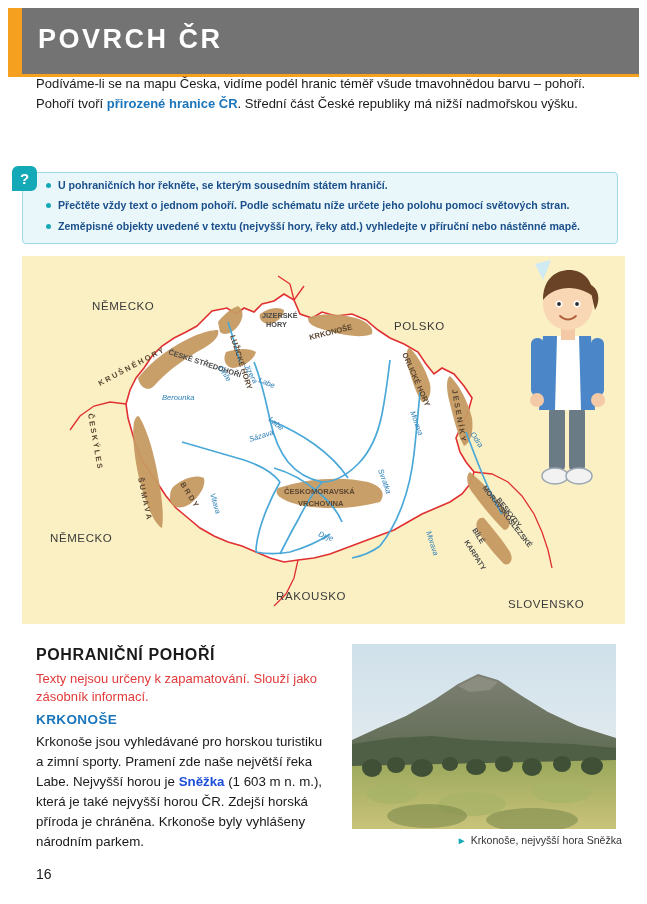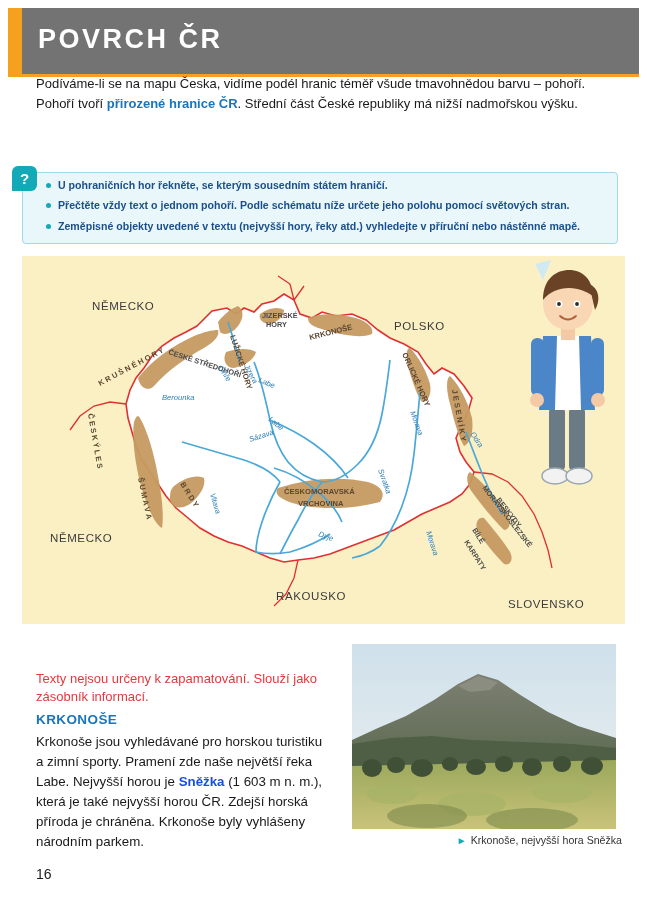--- a/index.html
+++ b/index.html
@@ -362,20 +362,21 @@
 
       <circle cx="38" cy="46" r="3.4" fill="#ffffff"></circle>
       <circle cx="56" cy="46" r="3.4" fill="#ffffff"></circle>
       <circle cx="38" cy="46" r="1.9" fill="#2a2a2a"></circle>
       <circle cx="56" cy="46" r="1.9" fill="#2a2a2a"></circle>
 
       <path d="M39,58 Q47,65 55,58" fill="none" stroke="#b3603d" stroke-width="1.8" stroke-linecap="round"></path>
     </svg>
   </div>
 
+  <div class="section-title">POHRANIČNÍ POHOŘÍ</div>
   <div class="note">Texty nejsou určeny k zapamatování. Slouží jako zásobník informací.</div>
   <div class="sub-title">KRKONOŠE</div>
   <div class="body-text">
     <span>Krkonoše jsou vyhledávané pro horskou turistiku a zimní sporty. Pramení zde naše největší řeka Labe. Nejvyšší horou je </span><b>Sněžka</b><span> (1 603 m n. m.), která je také nejvyšší horou ČR. Zdejší horská příroda je chráněna. Krkonoše byly vyhlášeny národním parkem.</span>
   </div>
 
   <div class="photo">
     <svg width="264" height="185" viewBox="0 0 264 185">
       <defs>
         <linearGradient id="sky" x1="0" y1="0" x2="0" y2="1">

